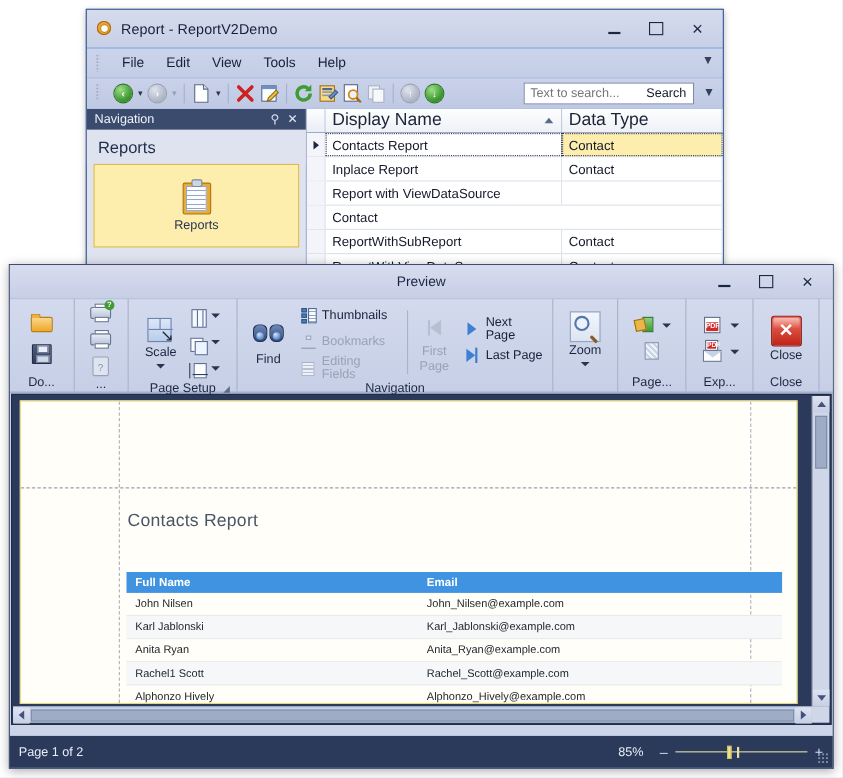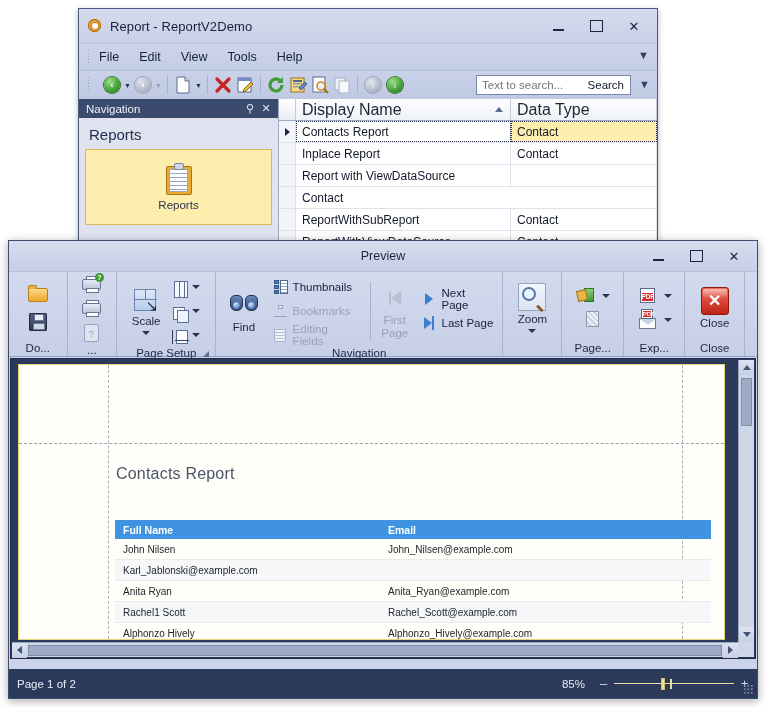--- a/index.html
+++ b/index.html
@@ -42,21 +42,21 @@
   .win-btns{position:absolute;right:4px;top:0;height:34px;display:flex;align-items:center;}
   .win-btn{
     width:38px;height:26px;display:flex;align-items:center;justify-content:center;
     font-size:13px;color:#1b2740;cursor:default;
   }
   .min-glyph{width:11px;height:2px;background:#1b2740;display:block;margin-top:7px;}
   .max-glyph{width:11px;height:10px;border:1.6px solid #1b2740;display:block;}
   .menubar{
     height:26px;display:flex;align-items:center;
     background:linear-gradient(to bottom,#ccd4ea,#c3cde5);
-    border-top:1px solid #bcc6e0;position:relative;padding-left:10px;
+    border-top:1px solid #bcc6e0;position:relative;padding-left:22px;
   }
   .grip{
     position:absolute;left:8px;top:5px;width:4px;height:16px;
     background-image:radial-gradient(#9aa6c4 40%,transparent 42%);
     background-size:3px 3px;
   }
   .menu-item{padding:3px 10px;font-size:12.5px;color:#16203a;cursor:default;}
   .menu-more{position:absolute;right:8px;top:5px;font-size:11px;color:#33405f;}
   .toolbar{
     height:28px;display:flex;align-items:center;
@@ -635,21 +635,21 @@
                 <span class="bar-r"></span>
               </span>
             <span class="lbl">Last Page</span>
           </div>
         </div>
       </div>
       <div class="rgroup-label">Navigation</div>
     </div>
 
     <div class="rgroup" style="width:60px">
-      <div class="rgroup-body" style="justify-content:flex-end">
+      <div class="rgroup-body" style="justify-content:flex-start">
         <div class="bigbtn">
           <span class="ico" style="width:28px;height:28px;border:1px solid #93a3c0;background:linear-gradient(to bottom,#f3f6fc,#dde4f1);box-sizing:border-box">
             <span class="magnify"></span>
               <span class="magnify-h"></span>
           </span>
           <span class="lbl">Zoom</span>
           <span class="caret big"></span>
         </div>
       </div>
       <div class="rgroup-label"></div>
@@ -724,20 +724,21 @@
       <div class="rpt-table">
         <div class="rt-head">
           <div class="c cw1">Full Name</div>
           <div class="c cw2">Email</div>
         </div>
         <div class="rt-row">
           <div class="c cw1">John Nilsen</div>
           <div class="c cw2">John_Nilsen@example.com</div>
         </div>
         <div class="rt-row alt">
+          <div class="c cw1">Karl Jablonski</div>
           <div class="c cw2">Karl_Jablonski@example.com</div>
         </div>
         <div class="rt-row">
           <div class="c cw1">Anita Ryan</div>
           <div class="c cw2">Anita_Ryan@example.com</div>
         </div>
         <div class="rt-row alt">
           <div class="c cw1">Rachel1 Scott</div>
           <div class="c cw2">Rachel_Scott@example.com</div>
         </div>

